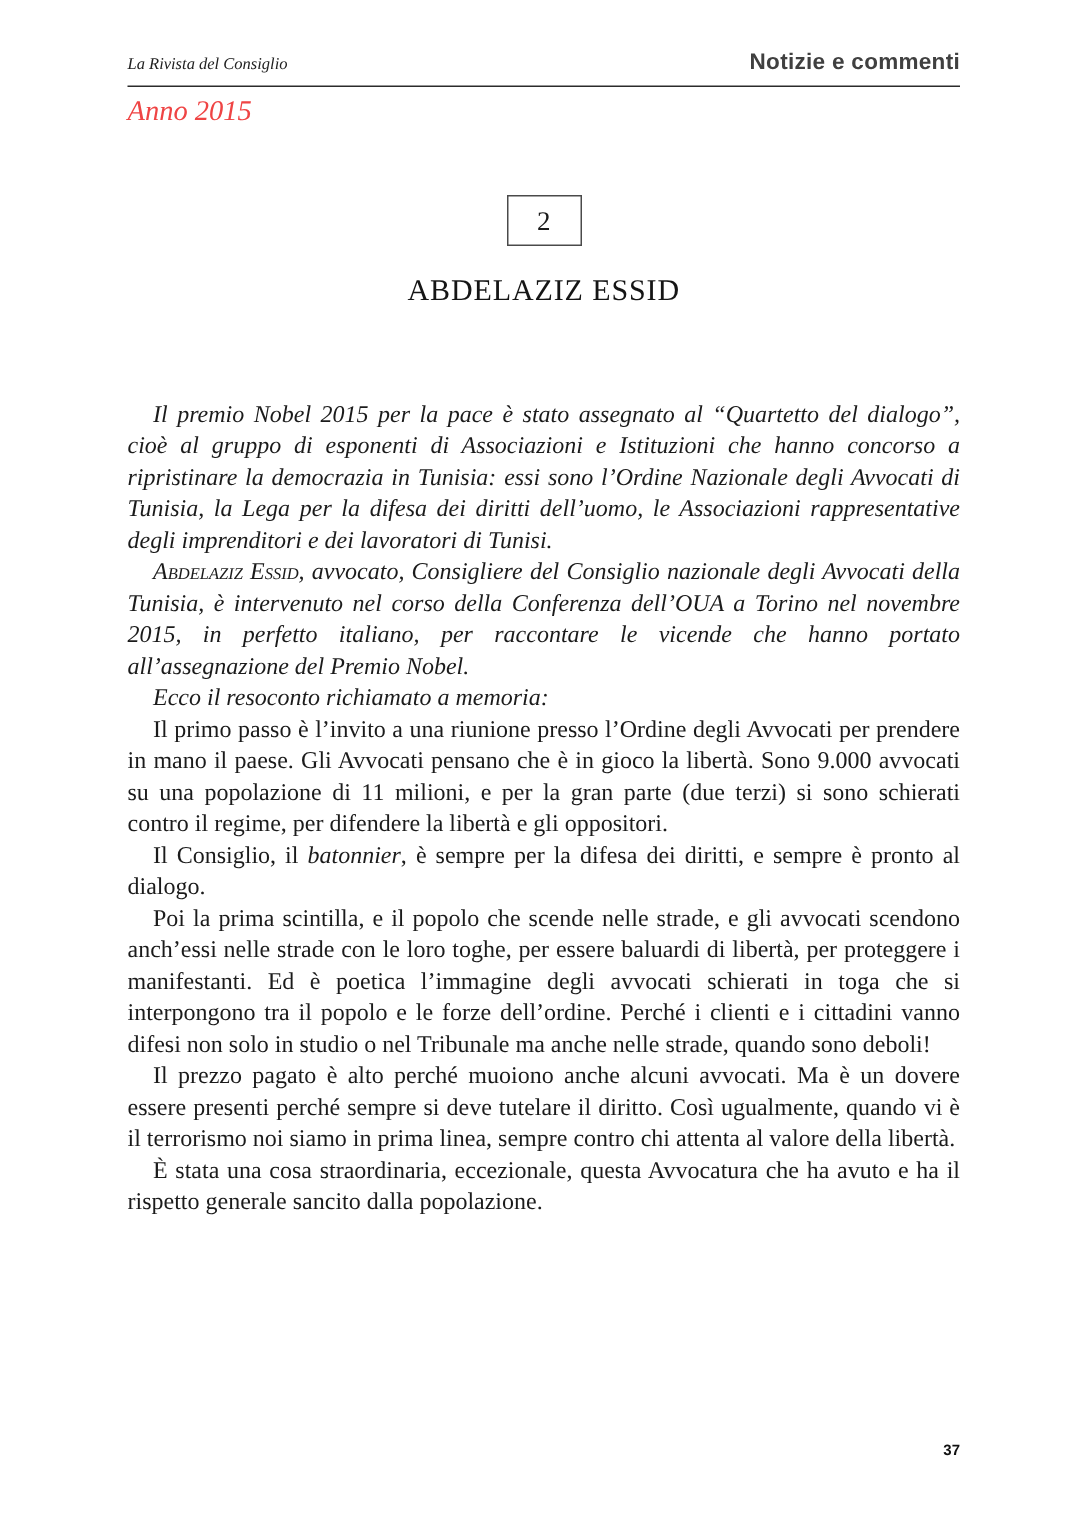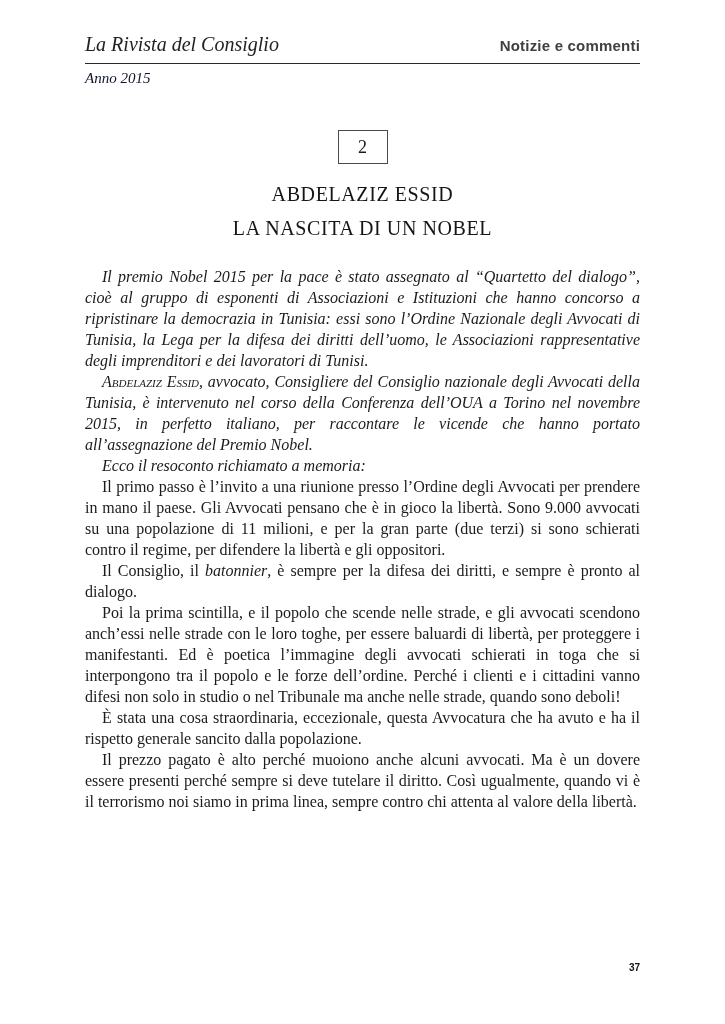--- a/index.html
+++ b/index.html
@@ -26,35 +26,35 @@
   .head-row {
     display: flex;
     justify-content: space-between;
     align-items: baseline;
     border-bottom: 1.5px solid #2b2b2b;
     padding-bottom: 7px;
   }
   .journal {
     font-family: "Liberation Serif", serif;
     font-style: italic;
-    font-size: 20px;
+    font-size: 11px;
     color: #222;
   }
   .section {
     font-family: "Liberation Sans", sans-serif;
     font-weight: bold;
     font-size: 15px;
     letter-spacing: 0.2px;
     color: #404040;
   }
   .anno {
     margin-top: 6px;
     font-style: italic;
-    font-size: 15px;
-    color: #0f172a;
+    font-size: 19px;
+    color: #ef4444;
   }
   
   .num-box {
     position: absolute;
     top: 130px;
     left: 50%;
     transform: translateX(-50%);
     width: 50px;
     height: 34px;
     border: 1.5px solid #4a4a4a;
@@ -126,29 +126,28 @@
       <span class="section">Notizie e commenti</span>
     </div>
     <div class="anno">Anno 2015</div>
   </header>
 
   <div class="num-box">
     <span>2</span>
   </div>
 
   <h1 class="title">ABDELAZIZ ESSID</h1>
-  <h2 class="subtitle">LA NASCITA DI UN NOBEL</h2>
 
   <div class="text">
     <p class="intro">Il premio Nobel 2015 per la pace è stato assegnato al “Quartetto del dialogo”, cioè al gruppo di esponenti di Associazioni e Istituzioni che hanno concorso a ripristinare la democrazia in Tunisia: essi sono l’Ordine Nazionale degli Avvocati di Tunisia, la Lega per la difesa dei diritti dell’uomo, le Associazioni rappresentative degli imprenditori e dei lavoratori di Tunisi.</p>
     <p class="intro"><span class="sc">Abdelaziz Essid</span><span>, avvocato, Consigliere del Consiglio nazionale degli Avvocati della Tunisia, è intervenuto nel corso della Conferenza dell’OUA a Torino nel novembre 2015, in perfetto italiano, per raccontare le vicende che hanno portato all’assegnazione del Premio Nobel.</span></p>
     <p class="intro">Ecco il resoconto richiamato a memoria:</p>
 
     <p class="body-p">Il primo passo è l’invito a una riunione presso l’Ordine degli Avvocati per prendere in mano il paese. Gli Avvocati pensano che è in gioco la libertà. Sono 9.000 avvocati su una popolazione di 11 milioni, e per la gran parte (due terzi) si sono schierati contro il regime, per difendere la libertà e gli oppositori.</p>
     <p class="body-p"><span>Il Consiglio, il </span><em>batonnier</em><span>, è sempre per la difesa dei diritti, e sempre è pronto al dialogo.</span></p>
     <p class="body-p">Poi la prima scintilla, e il popolo che scende nelle strade, e gli avvocati scendono anch’essi nelle strade con le loro toghe, per essere baluardi di libertà, per proteggere i manifestanti. Ed è poetica l’immagine degli avvocati schierati in toga che si interpongono tra il popolo e le forze dell’ordine. Perché i clienti e i cittadini vanno difesi non solo in studio o nel Tribunale ma anche nelle strade, quando sono deboli!</p>
+    <p class="body-p">Il prezzo pagato è alto perché muoiono anche alcuni avvocati. Ma è un dovere essere presenti perché sempre si deve tutelare il diritto. Così ugualmente, quando vi è il terrorismo noi siamo in prima linea, sempre contro chi attenta al valore della libertà.</p>
     <p class="body-p">È stata una cosa straordinaria, eccezionale, questa Avvocatura che ha avuto e ha il rispetto generale sancito dalla popolazione.</p>
-    <p class="body-p">Il prezzo pagato è alto perché muoiono anche alcuni avvocati. Ma è un dovere essere presenti perché sempre si deve tutelare il diritto. Così ugualmente, quando vi è il terrorismo noi siamo in prima linea, sempre contro chi attenta al valore della libertà.</p>
   </div>
 
   <div class="pageno">37</div>
 
 </div>
 
 </body></html>

